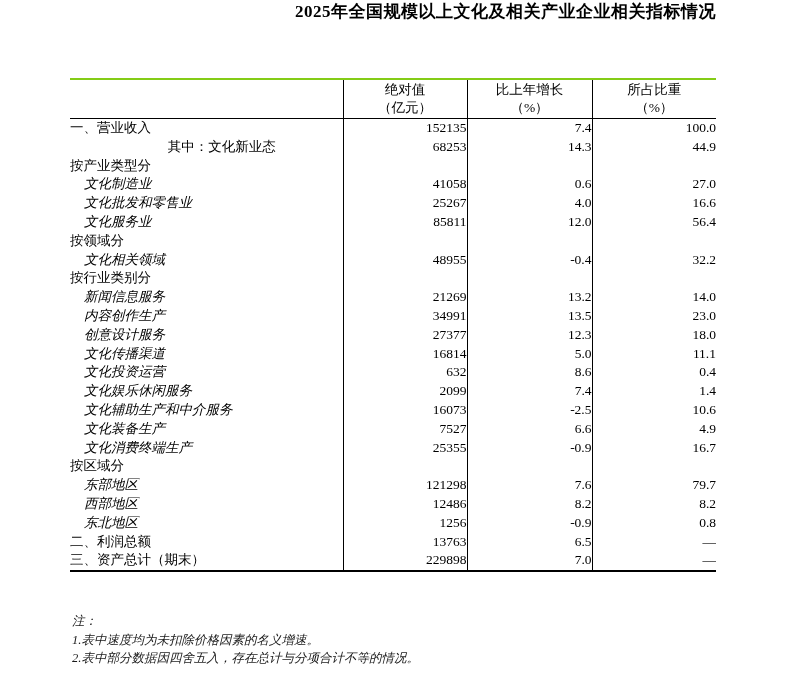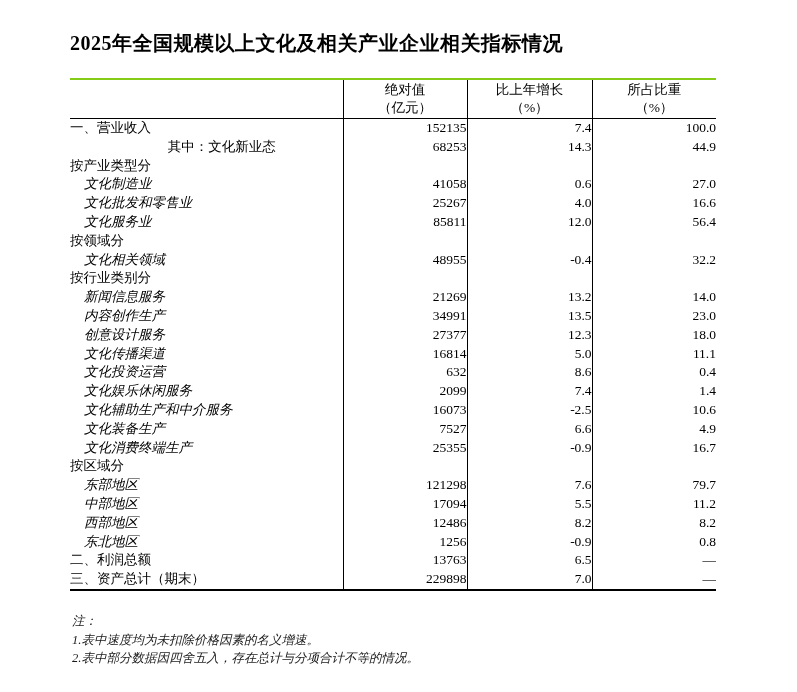--- a/index.html
+++ b/index.html
@@ -12,24 +12,24 @@
     width: 797px;
     height: 692px;
     background: #ffffff;
     overflow: hidden;
     font-family: "Liberation Serif", "DejaVu Serif", serif;
     color: #000000;
   }
   .doc-title {
     position: absolute;
     left: 70px;
-    top: 30px;
+    top: 0;
     width: 646px;
-    text-align: left;
-    font-size: 20px;
+    text-align: right;
+    font-size: 17px;
     font-weight: bold;
     letter-spacing: 0.5px;
   }
   .table-wrap {
     position: absolute;
     left: 70px;
     top: 78px;
     width: 646px;
   }
   table.stat-table {
@@ -238,26 +238,20 @@
     <td class="num"></td>
     <td class="num"></td>
   </tr>
           <tr class="indent-1">
     <td class="stub">东部地区</td>
     <td class="num">121298</td>
     <td class="num">7.6</td>
     <td class="num">79.7</td>
   </tr>
           <tr class="indent-1">
-    <td class="stub">中部地区</td>
-    <td class="num">17094</td>
-    <td class="num">5.5</td>
-    <td class="num">11.2</td>
-  </tr>
-          <tr class="indent-1">
     <td class="stub">西部地区</td>
     <td class="num">12486</td>
     <td class="num">8.2</td>
     <td class="num">8.2</td>
   </tr>
           <tr class="indent-1">
     <td class="stub">东北地区</td>
     <td class="num">1256</td>
     <td class="num">-0.9</td>
     <td class="num">0.8</td>

